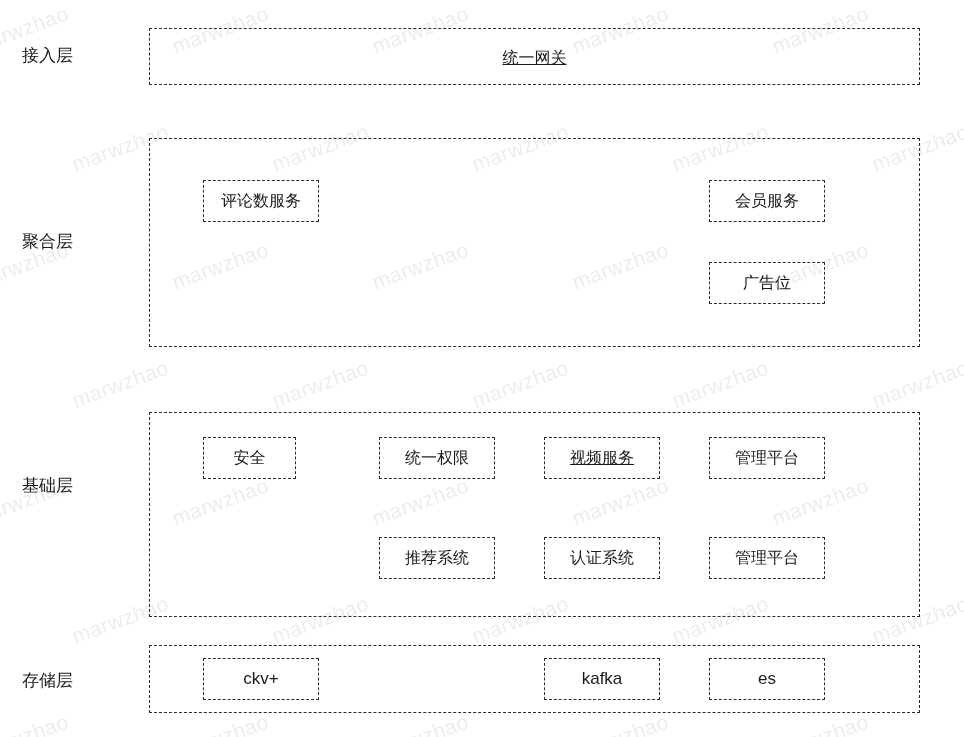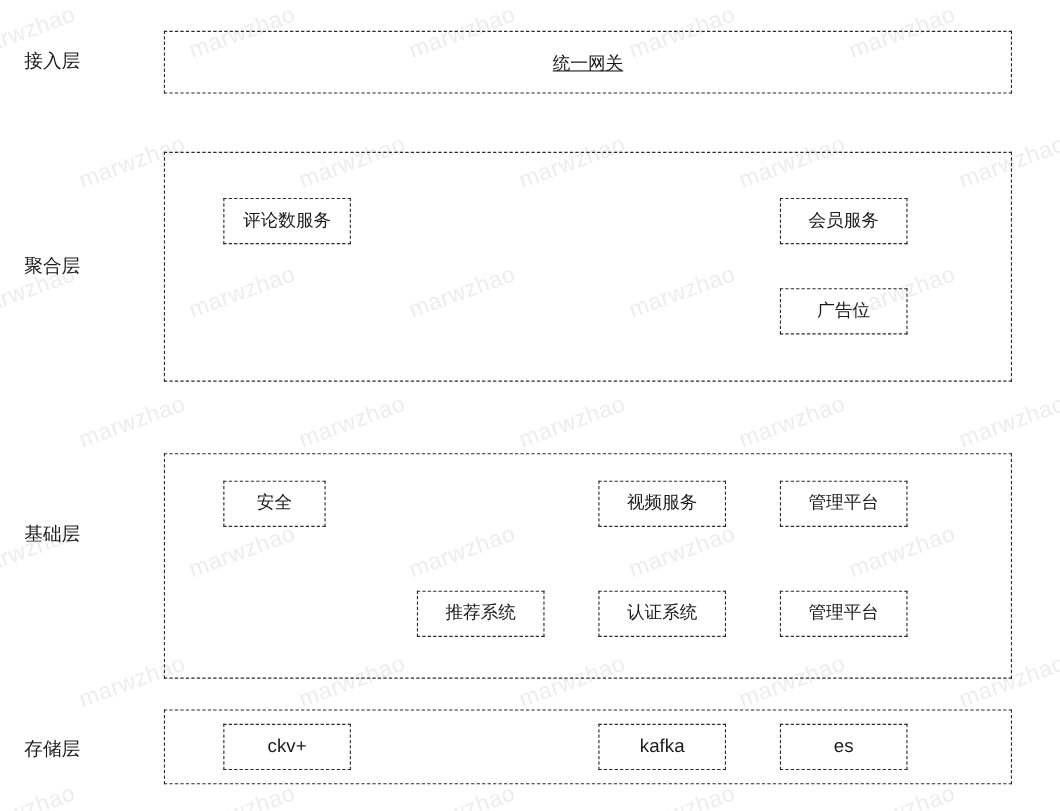--- a/index.html
+++ b/index.html
@@ -141,21 +141,22 @@
     <div class="layer-box" style="left: 149px; top: 28px; width: 771px; height: 57px;"></div>
     <div class="layer-title" style="top: 48px; left: 149px; width: 771px; position: absolute; text-decoration: underline;">统一网关</div>
     <div class="layer-label" style="top: 233px;">聚合层</div>
     <div class="layer-box" style="left: 149px; top: 138px; width: 771px; height: 209px;"></div>
     <div class="node" style="left: 203px; top: 180px; width: 116px; height: 42px;">评论数服务</div>
     <div class="node" style="left: 709px; top: 180px; width: 116px; height: 42px;">会员服务</div>
     <div class="node" style="left: 709px; top: 262px; width: 116px; height: 42px;">广告位</div>
     <div class="layer-label" style="top: 477px;">基础层</div>
     <div class="layer-box" style="left: 149px; top: 412px; width: 771px; height: 205px;"></div>
     <div class="node" style="left: 203px; top: 437px; width: 93px; height: 42px;">安全</div>
-    <div class="node" style="left: 544px; top: 437px; width: 116px; height: 42px;">视频服务</div>
+    <div class="node" style="left: 379px; top: 437px; width: 116px; height: 42px;">统一权限</div>
+    <div class="node" style="left: 544px; top: 437px; width: 116px; height: 42px; text-decoration: underline;">视频服务</div>
     <div class="node" style="left: 709px; top: 437px; width: 116px; height: 42px;">管理平台</div>
     <div class="node" style="left: 379px; top: 537px; width: 116px; height: 42px;">推荐系统</div>
     <div class="node" style="left: 544px; top: 537px; width: 116px; height: 42px;">认证系统</div>
     <div class="node" style="left: 709px; top: 537px; width: 116px; height: 42px;">管理平台</div>
     <div class="layer-label" style="top: 672px;">存储层</div>
     <div class="layer-box" style="left: 149px; top: 645px; width: 771px; height: 68px;"></div>
     <div class="node latin" style="left: 203px; top: 658px; width: 116px; height: 42px;">ckv+</div>
     <div class="node latin" style="left: 544px; top: 658px; width: 116px; height: 42px;">kafka</div>
     <div class="node latin" style="left: 709px; top: 658px; width: 116px; height: 42px;">es</div>
   </div>

